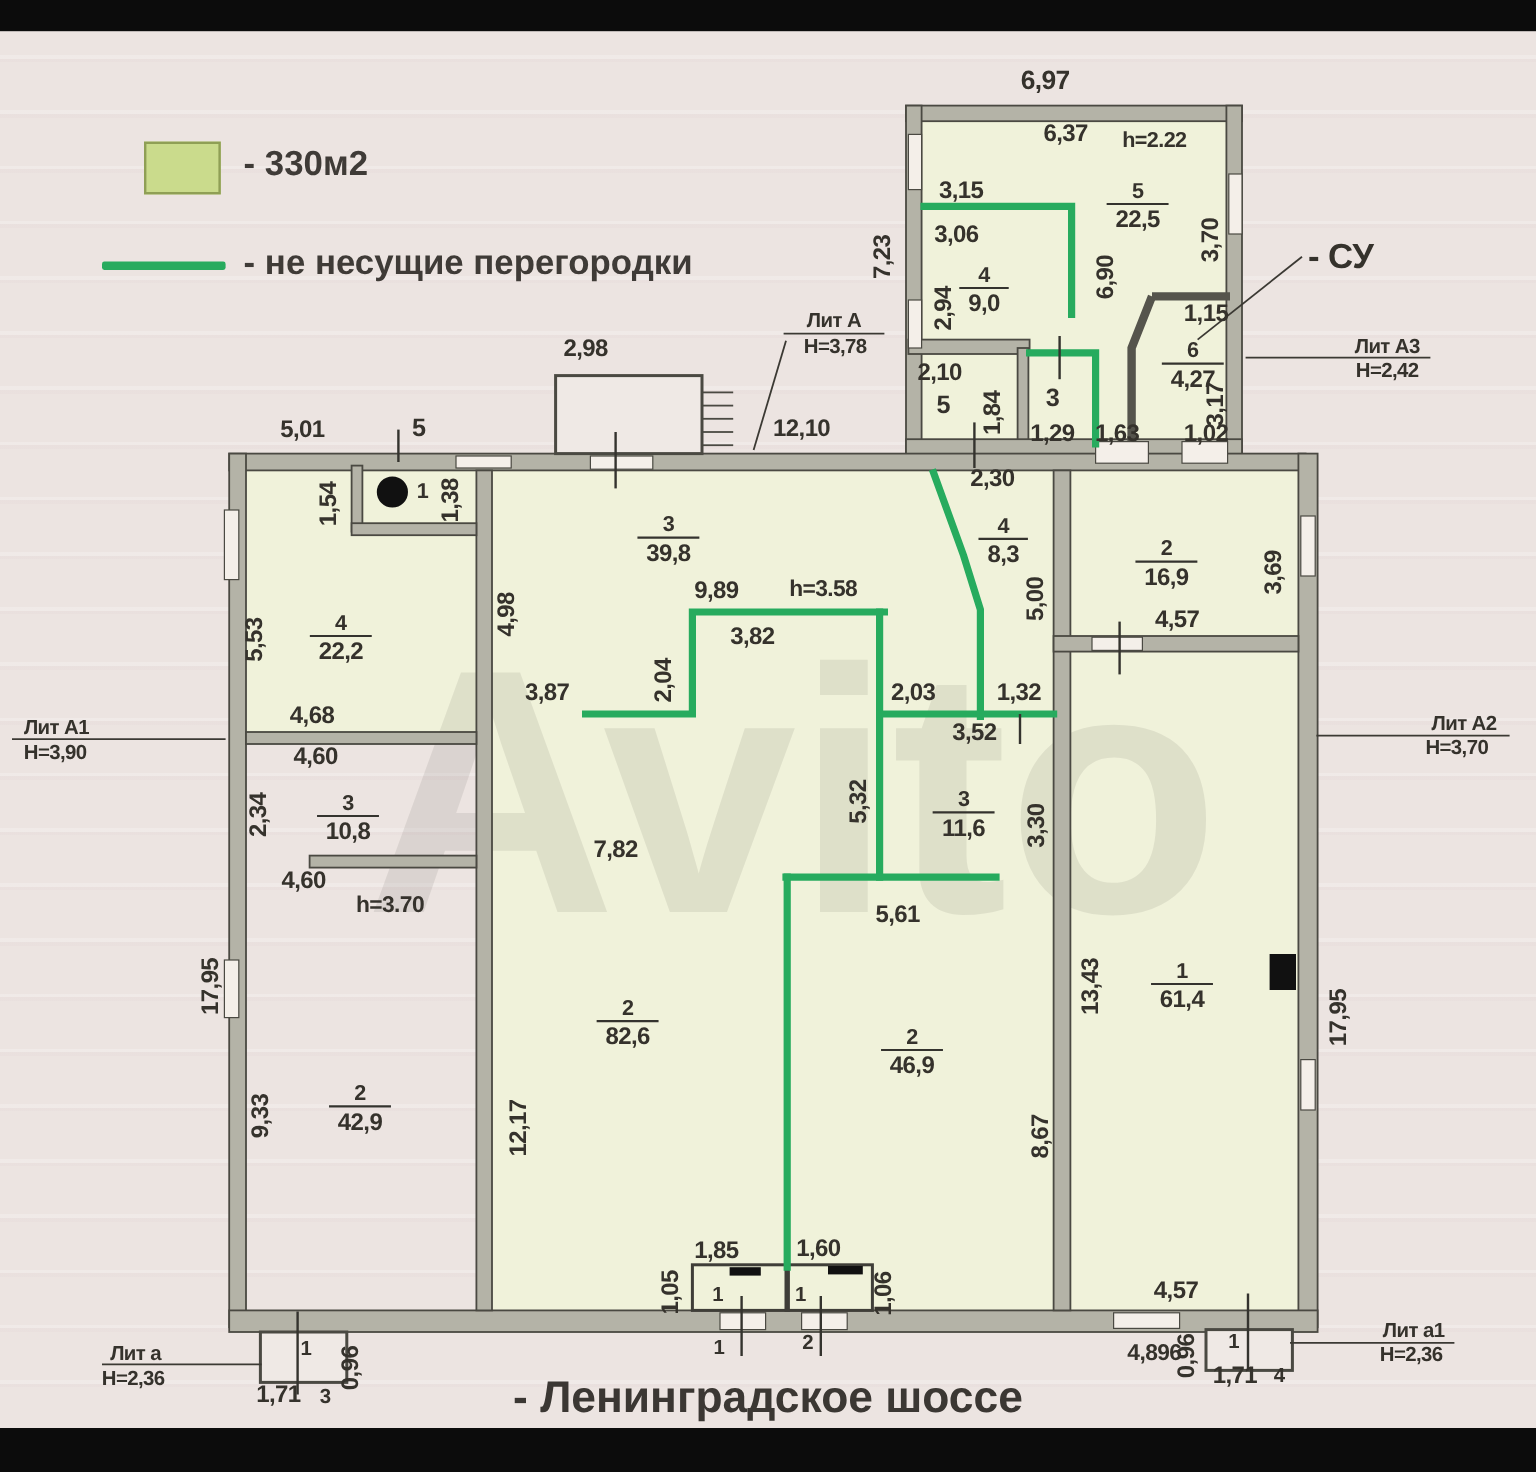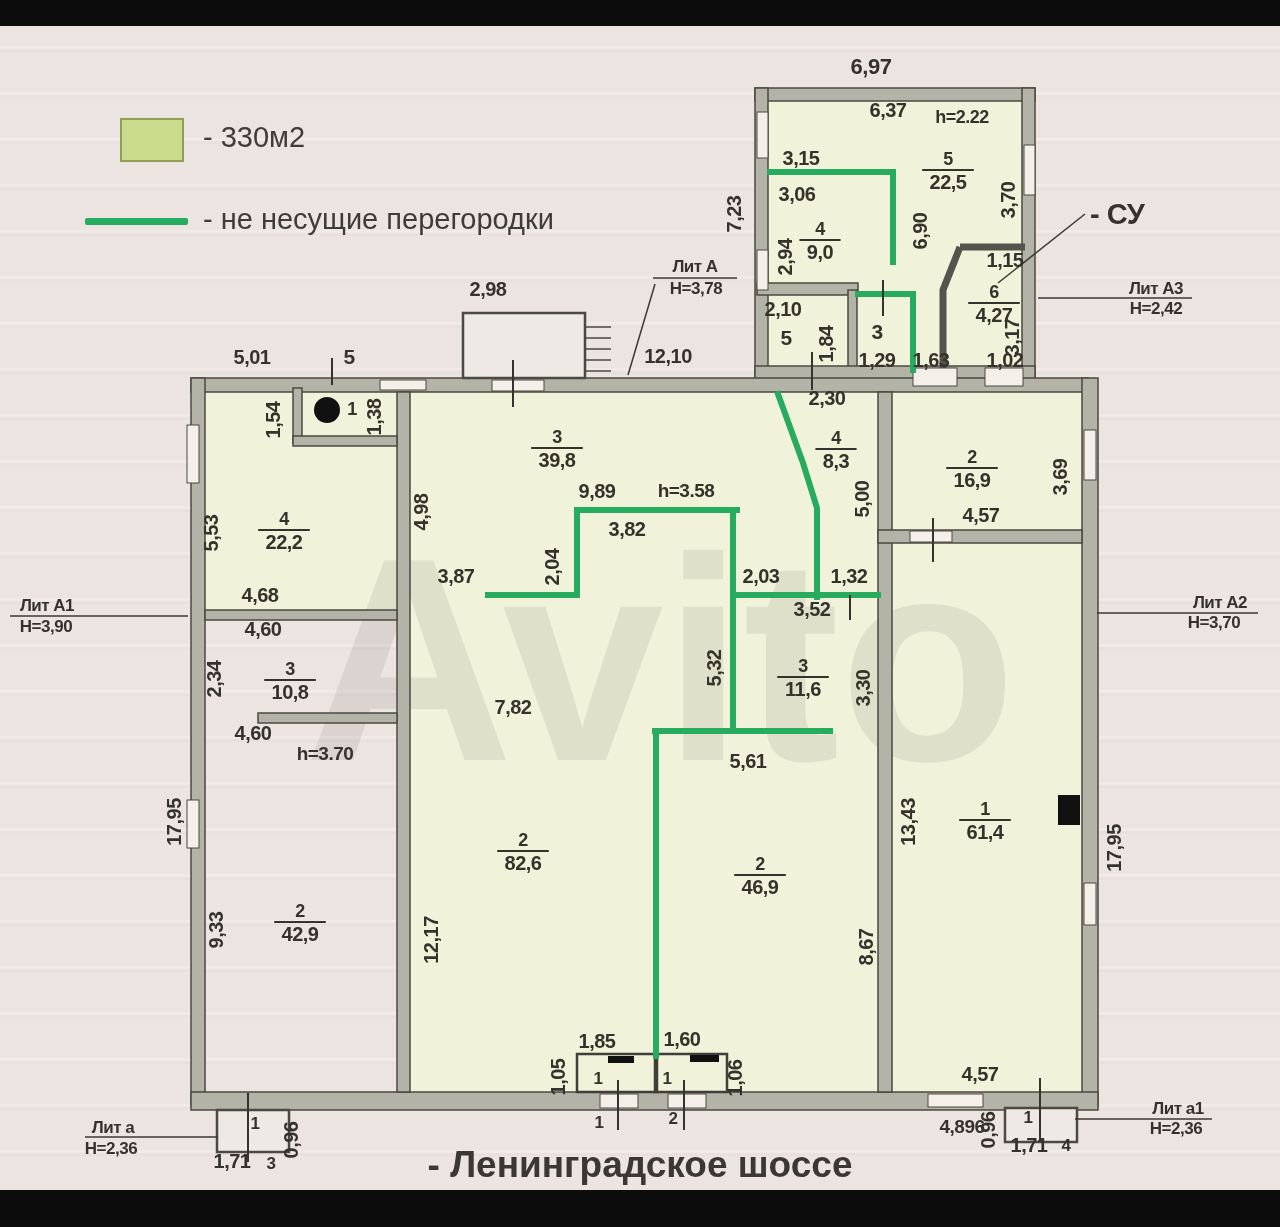--- a/index.html
+++ b/index.html
@@ -8,21 +8,21 @@
   }
   html,body{margin:0;padding:0;background:#000;}
   #stage{position:relative;width:1280px;height:1227px;overflow:hidden;
     background:var(--paper);
     background-image:repeating-linear-gradient(180deg, rgba(255,255,255,.22) 0 3px, rgba(214,192,198,.10) 3px 6px, rgba(0,0,0,0) 6px 46px);
     font-family:"Liberation Sans","DejaVu Sans",sans-serif;}
   .bar{position:absolute;left:0;width:1280px;background:var(--bar);z-index:6;}
   .bar.top{top:0;height:26px;}
   .bar.bottom{top:1190px;height:37px;}
   .abs{position:absolute;}
-  .legend-text{color:#3f3b37;font-weight:400;white-space:nowrap;}
+  .legend-text{color:#3f3b37;font-weight:700;white-space:nowrap;}
   #legend-swatch{left:120px;top:118px;width:60px;height:40px;background:var(--swatch);border:2px solid var(--swatch-border);}
   #legend-area-label{left:203px;top:121px;font-size:29px;}
   #legend-line{left:85px;top:218px;width:103px;height:7px;background:var(--green);border-radius:2px;}
   #legend-partition-label{left:203px;top:203px;font-size:29px;}
   #street-label{left:0;top:1144px;width:1280px;text-align:center;font-size:37px;color:#3b3733;font-weight:600;z-index:5;}
   #plan{position:absolute;left:0;top:0;z-index:2;}
   svg text{font-family:"Liberation Sans","DejaVu Sans",sans-serif;font-weight:700;fill:var(--ink);letter-spacing:-0.5px;}
 </style>
 </head>
 <body>

